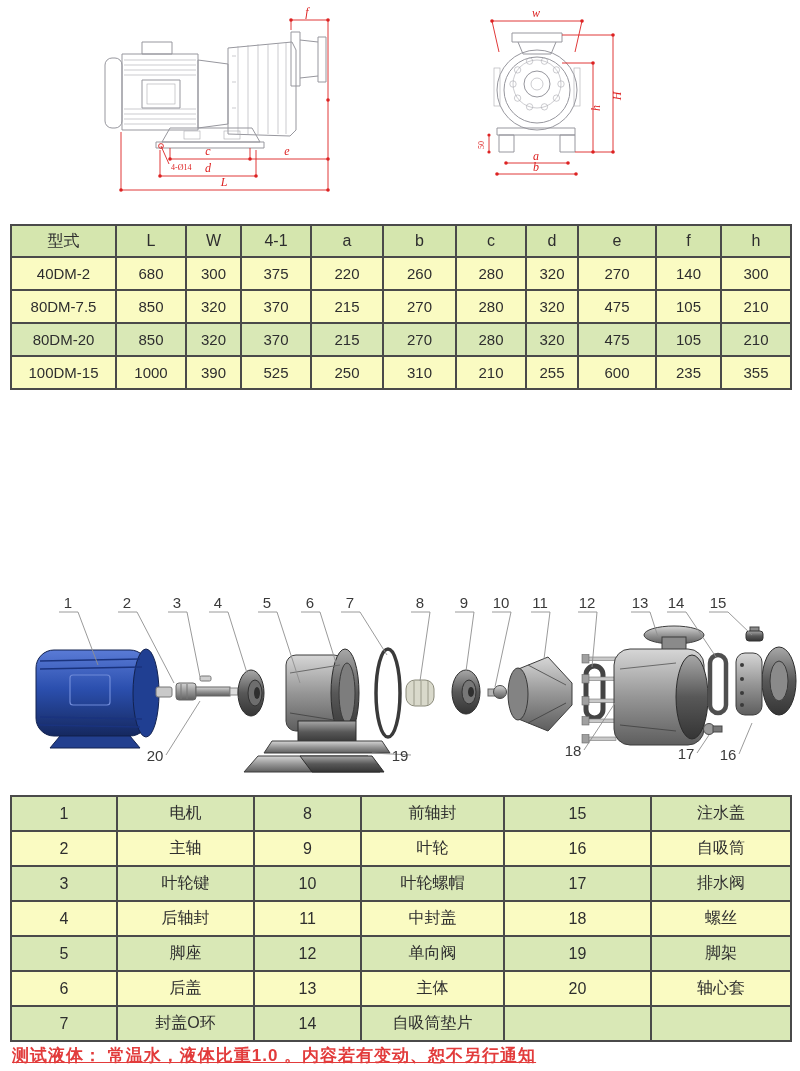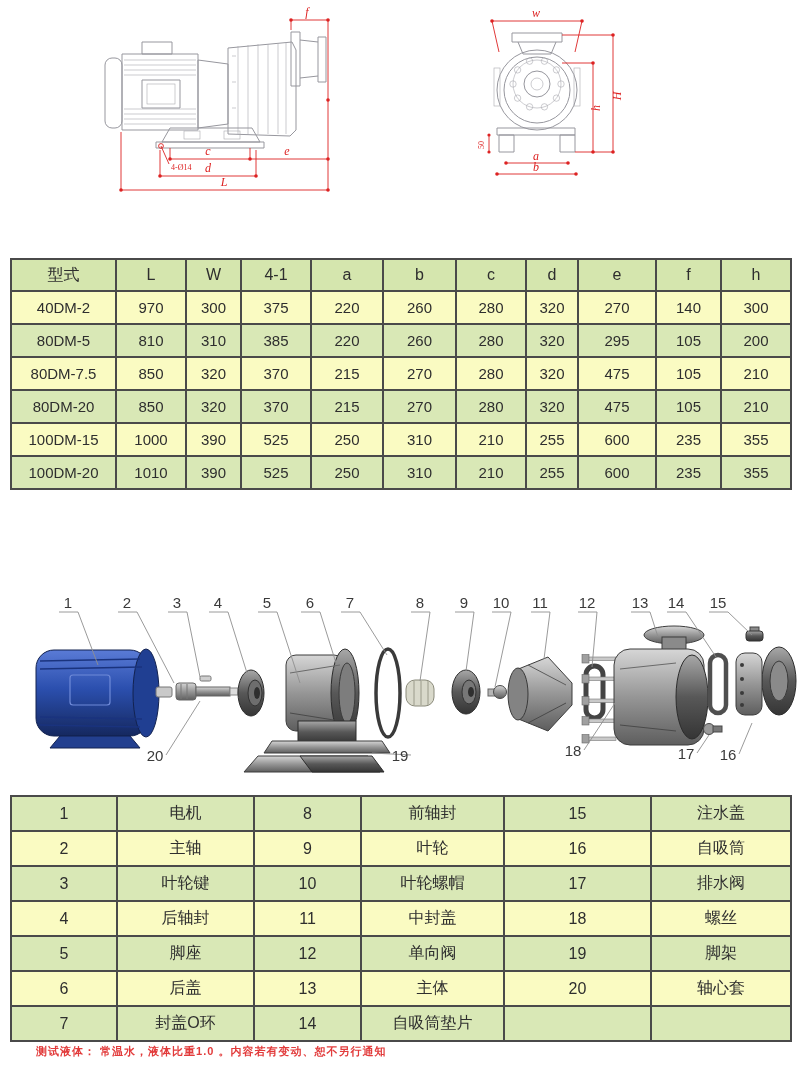--- a/index.html
+++ b/index.html
@@ -12,31 +12,31 @@
     --ink:#2e2e2e;
   }
   html,body{margin:0;padding:0;background:#ffffff;}
   #page{position:relative;width:800px;height:1071px;background:#ffffff;overflow:hidden;
         font-family:"Liberation Sans","DejaVu Sans",sans-serif;color:var(--ink);}
   svg{position:absolute;}
   #side-view{left:84px;top:4px;}
   #front-view{left:452px;top:4px;}
   #exploded{left:0;top:593px;}
   table{position:absolute;border-collapse:collapse;table-layout:fixed;background:#fff;}
-  #dim-table{left:10px;top:224px;width:780px;margin-top:34px;}
+  #dim-table{left:10px;top:224px;width:780px;}
   #parts-table{left:10px;top:795px;width:780px;}
   th,td{border:2px solid var(--table-border);text-align:center;vertical-align:middle;
         padding:0;overflow:hidden;white-space:nowrap;font-weight:normal;color:var(--ink);}
   #dim-table th{height:30px;background:var(--header-green);font-size:16px;}
   #dim-table td{height:31px;font-size:15px;}
   #parts-table td{height:33px;font-size:16px;}
   tr.y td{background:var(--row-yellow);}
   tr.g td{background:var(--row-green);}
-  #footer-note{position:absolute;left:36px;top:1044px;font-size:11px;font-weight:bold;
-        color:var(--footer-red);letter-spacing:1px;}
+  #footer-note{position:absolute;left:12px;top:1044px;font-size:17px;font-weight:bold;
+        color:var(--footer-red);letter-spacing:1px;text-decoration:underline;}
   .pencil{stroke:#97979e;stroke-width:1;fill:none;stroke-linejoin:round;}
   .pencil-thin{stroke:#aaaab0;stroke-width:.6;fill:none;}
   .rline{stroke:var(--dim-red);stroke-width:.9;fill:none;}
   .rdot{fill:var(--dim-red);}
   .rtxt{fill:var(--dim-red);font-family:"Liberation Serif",serif;font-style:italic;font-size:12px;}
   .rtxt-sm{fill:var(--dim-red);font-family:"Liberation Serif",serif;font-size:8px;}
   .callout-text{font-size:15px;fill:#3a3a3a;font-family:"Liberation Sans",sans-serif;}
   .callout-line{stroke:#8f8f8f;stroke-width:.9;fill:none;}
 </style>
 </head>
@@ -221,43 +221,30 @@
           <th>c</th>
           <th>d</th>
           <th>e</th>
           <th>f</th>
           <th>h</th>
         </tr>
       </thead>
     <tbody id="dim-body">
         <tr class="y">
           <td>40DM-2</td>
-          <td>970</td>
+          <td>680</td>
           <td>300</td>
           <td>375</td>
           <td>220</td>
           <td>260</td>
           <td>280</td>
           <td>320</td>
           <td>270</td>
           <td>140</td>
           <td>300</td>
-        </tr>
-        <tr class="g">
-          <td>80DM-5</td>
-          <td>810</td>
-          <td>310</td>
-          <td>385</td>
-          <td>220</td>
-          <td>260</td>
-          <td>280</td>
-          <td>320</td>
-          <td>295</td>
-          <td>105</td>
-          <td>200</td>
         </tr>
         <tr class="y">
           <td>80DM-7.5</td>
           <td>850</td>
           <td>320</td>
           <td>370</td>
           <td>215</td>
           <td>270</td>
           <td>280</td>
           <td>320</td>
@@ -274,33 +261,20 @@
           <td>270</td>
           <td>280</td>
           <td>320</td>
           <td>475</td>
           <td>105</td>
           <td>210</td>
         </tr>
         <tr class="y">
           <td>100DM-15</td>
           <td>1000</td>
-          <td>390</td>
-          <td>525</td>
-          <td>250</td>
-          <td>310</td>
-          <td>210</td>
-          <td>255</td>
-          <td>600</td>
-          <td>235</td>
-          <td>355</td>
-        </tr>
-        <tr class="g">
-          <td>100DM-20</td>
-          <td>1010</td>
           <td>390</td>
           <td>525</td>
           <td>250</td>
           <td>310</td>
           <td>210</td>
           <td>255</td>
           <td>600</td>
           <td>235</td>
           <td>355</td>
         </tr>

